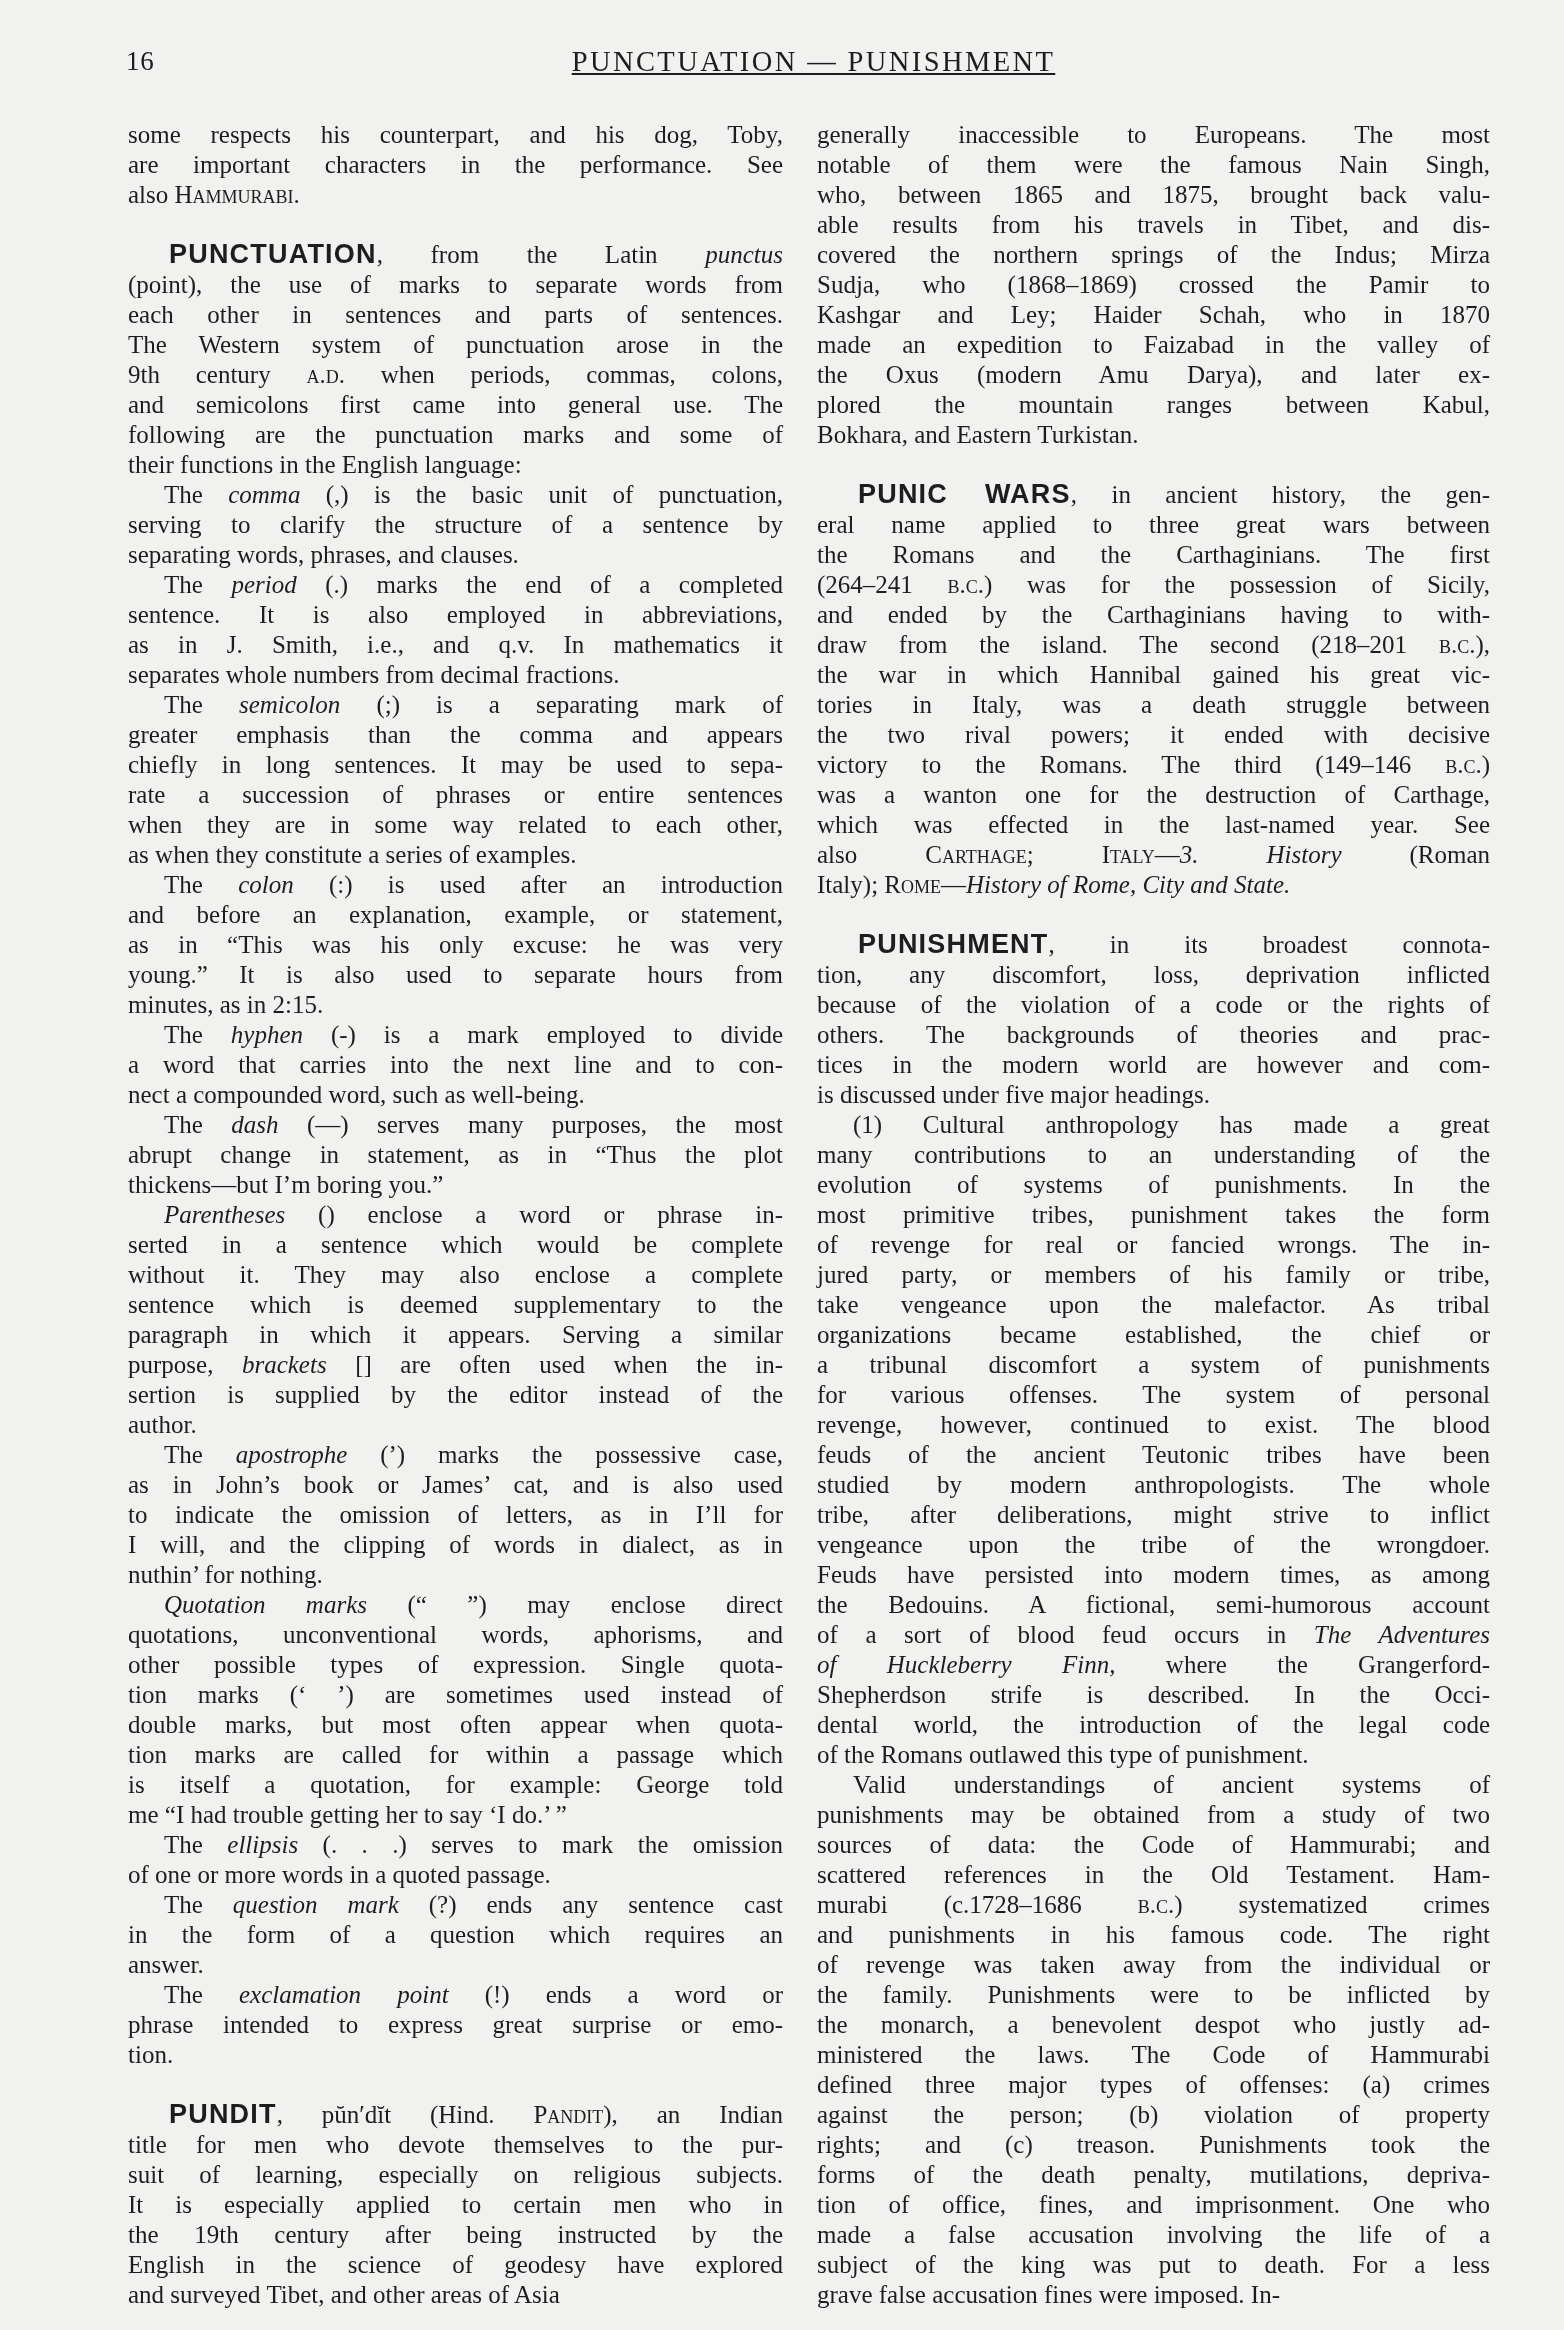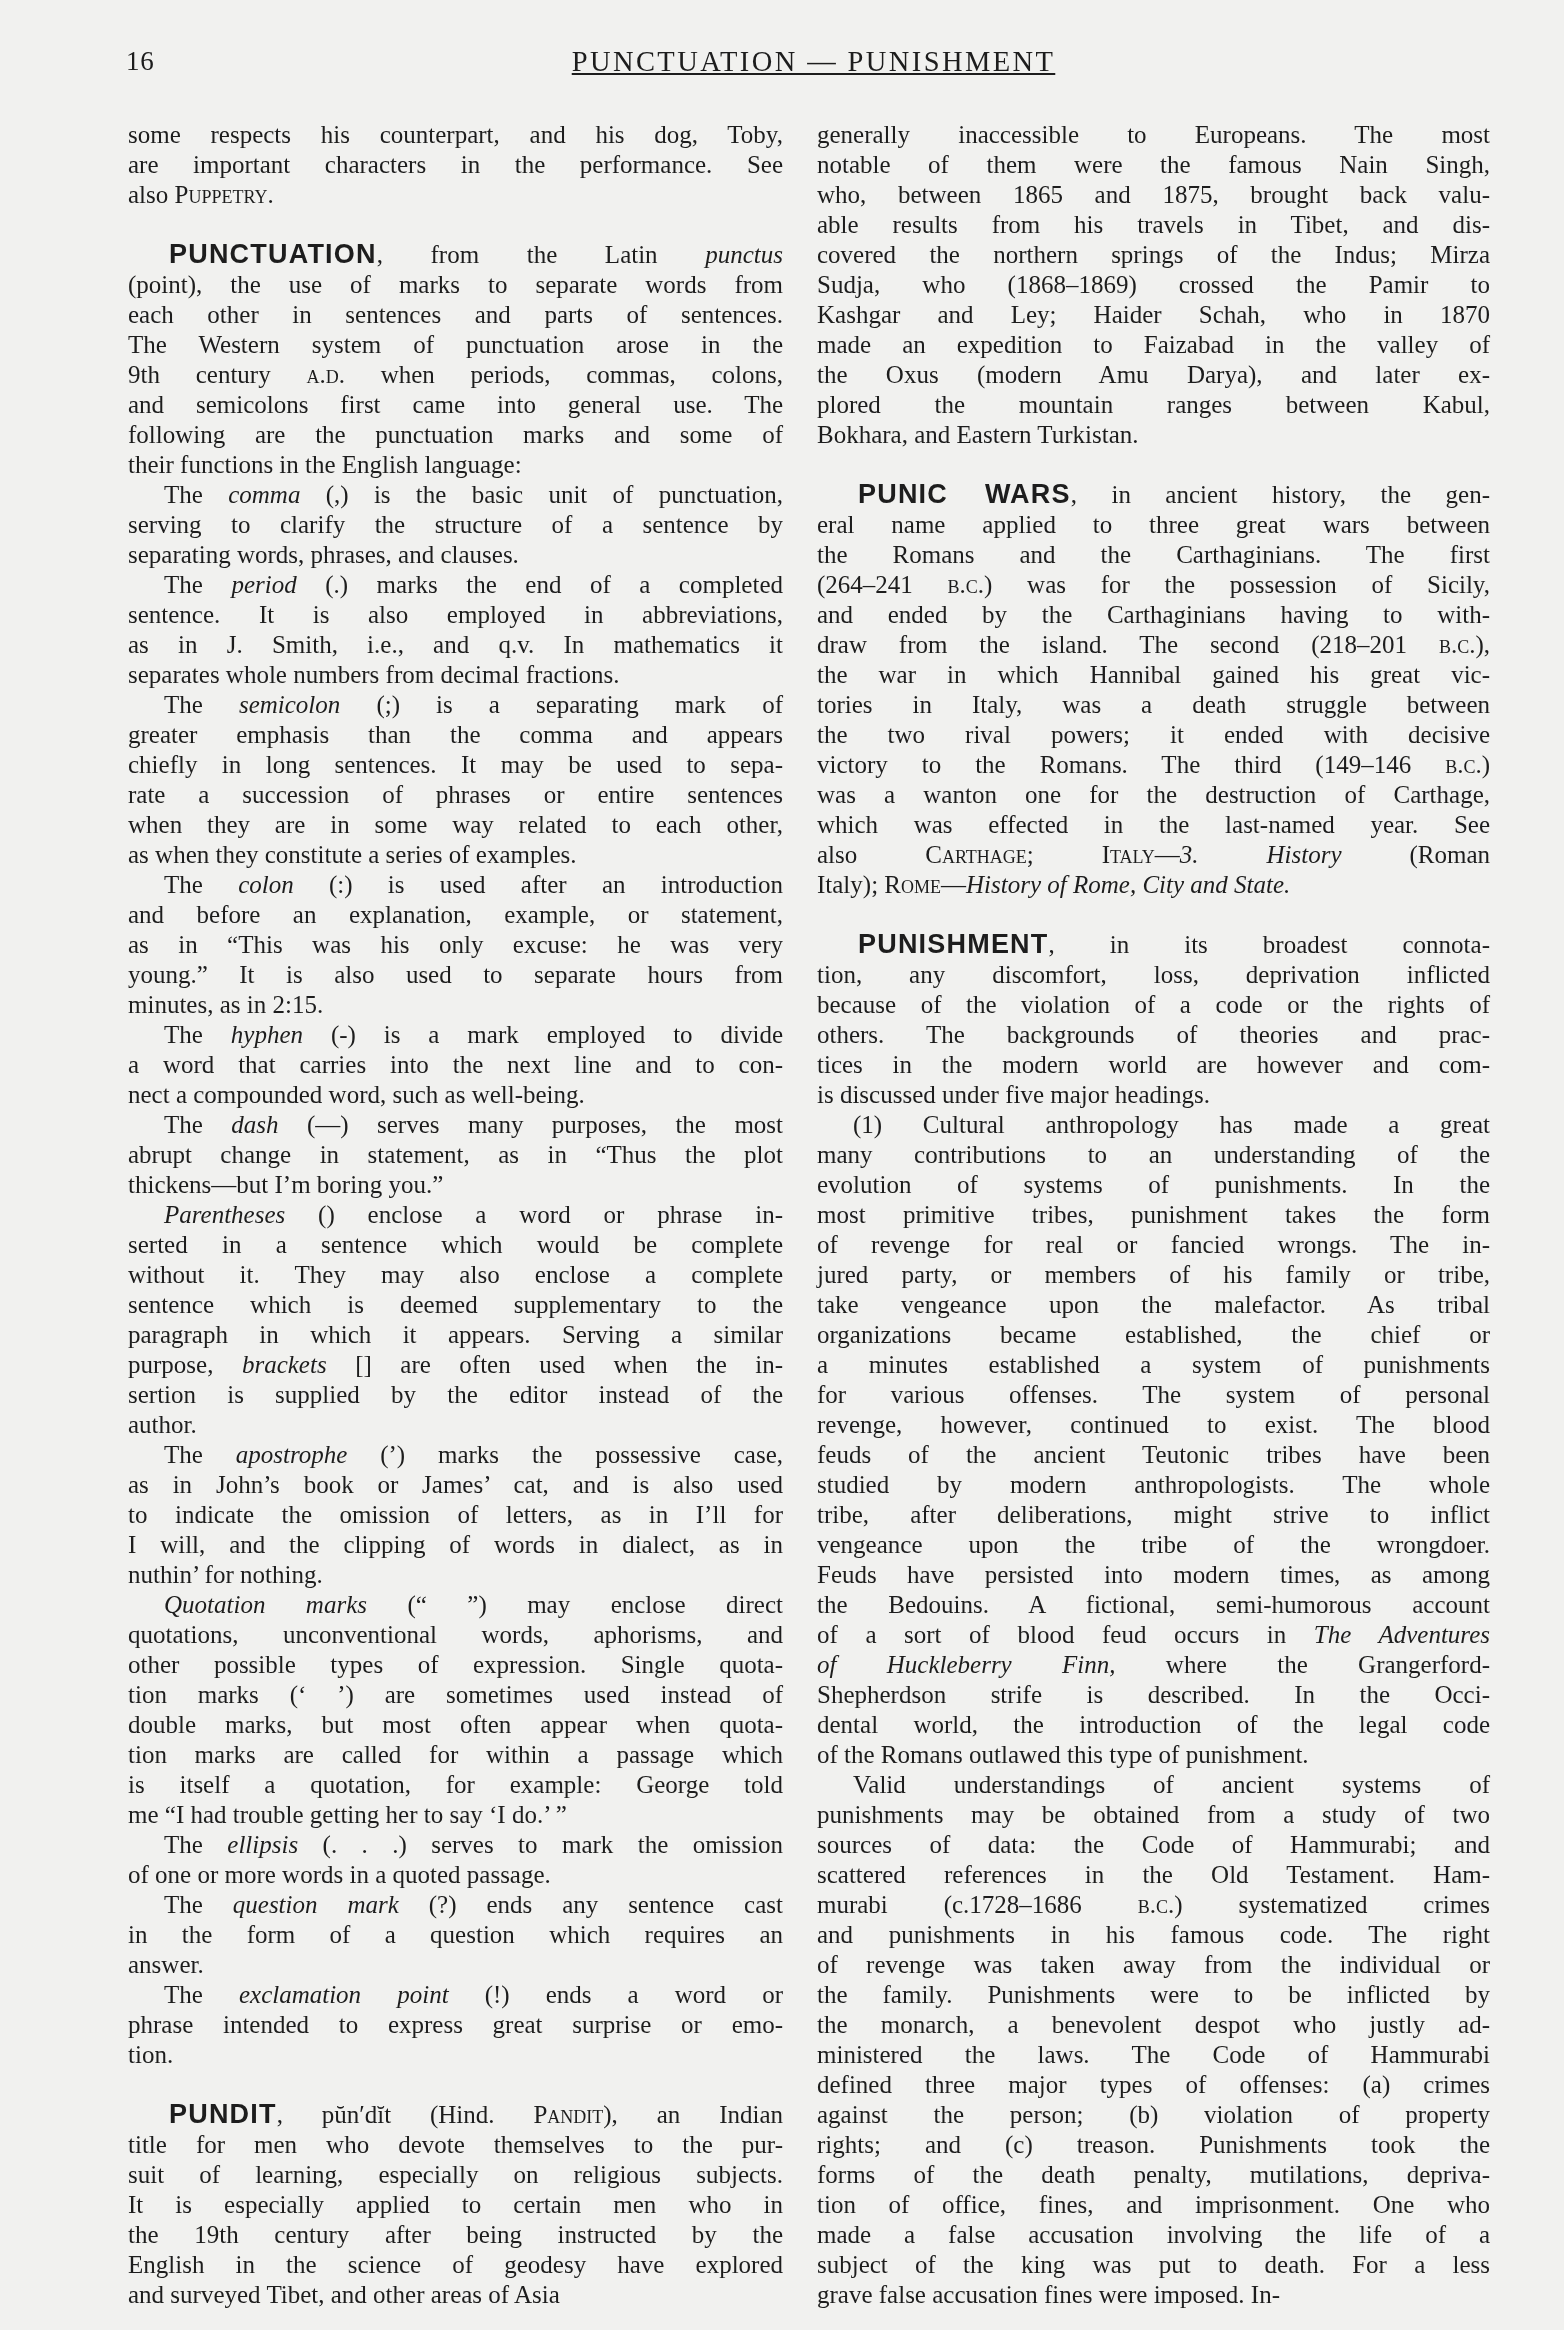--- a/index.html
+++ b/index.html
@@ -42,21 +42,21 @@
 
 <div class="page-header">
   <span class="page-number">16</span>
   <span class="running-head">PUNCTUATION — PUNISHMENT</span>
 </div>
 
 <div class="column col-left">
   <div>
     <span class="line">some respects his counterpart, and his dog, Toby,</span>
     <span class="line">are important characters in the performance.  See</span>
-    <span class="line last"><span>also </span><span class="sc">Puppetry</span><span>.</span></span>
+    <span class="line last"><span>also </span><span class="sc">Hammurabi</span><span>.</span></span>
   </div>
   <span class="gap"></span>
   <div id="entry-punctuation">
       <div>
         <span class="line hind"><span class="headword">PUNCTUATION</span><span>, from the Latin </span><span class="it">punctus</span></span>
         <span class="line"><span>(point), the use of marks to separate words from</span></span>
         <span class="line"><span>each other in sentences and parts of sentences.</span></span>
         <span class="line"><span>The Western system of punctuation arose in the</span></span>
         <span class="line"><span>9th century </span><span class="sc">a.d.</span><span> when periods, commas, colons,</span></span>
         <span class="line"><span>and semicolons first came into general use.  The</span></span>
@@ -202,21 +202,21 @@
       </div>
       <div>
         <span class="line ind"><span>(1) Cultural anthropology has made a great</span></span>
         <span class="line"><span>many contributions to an understanding of the</span></span>
         <span class="line"><span>evolution of systems of punishments.  In the</span></span>
         <span class="line"><span>most primitive tribes, punishment takes the form</span></span>
         <span class="line"><span>of revenge for real or fancied wrongs.  The in-</span></span>
         <span class="line"><span>jured party, or members of his family or tribe,</span></span>
         <span class="line"><span>take vengeance upon the malefactor.  As tribal</span></span>
         <span class="line"><span>organizations became established, the chief or</span></span>
-        <span class="line"><span>a minutes established a system of punishments</span></span>
+        <span class="line"><span>a tribunal discomfort a system of punishments</span></span>
         <span class="line"><span>for various offenses.  The system of personal</span></span>
         <span class="line"><span>revenge, however, continued to exist.  The blood</span></span>
         <span class="line"><span>feuds of the ancient Teutonic tribes have been</span></span>
         <span class="line"><span>studied by modern anthropologists.  The whole</span></span>
         <span class="line"><span>tribe, after deliberations, might strive to inflict</span></span>
         <span class="line"><span>vengeance upon the tribe of the wrongdoer.</span></span>
         <span class="line"><span>Feuds have persisted into modern times, as among</span></span>
         <span class="line"><span>the Bedouins.  A fictional, semi-humorous account</span></span>
         <span class="line"><span>of a sort of blood feud occurs in </span><span class="it">The Adventures</span></span>
         <span class="line"><span class="it">of Huckleberry Finn,</span><span> where the Grangerford-</span></span>

